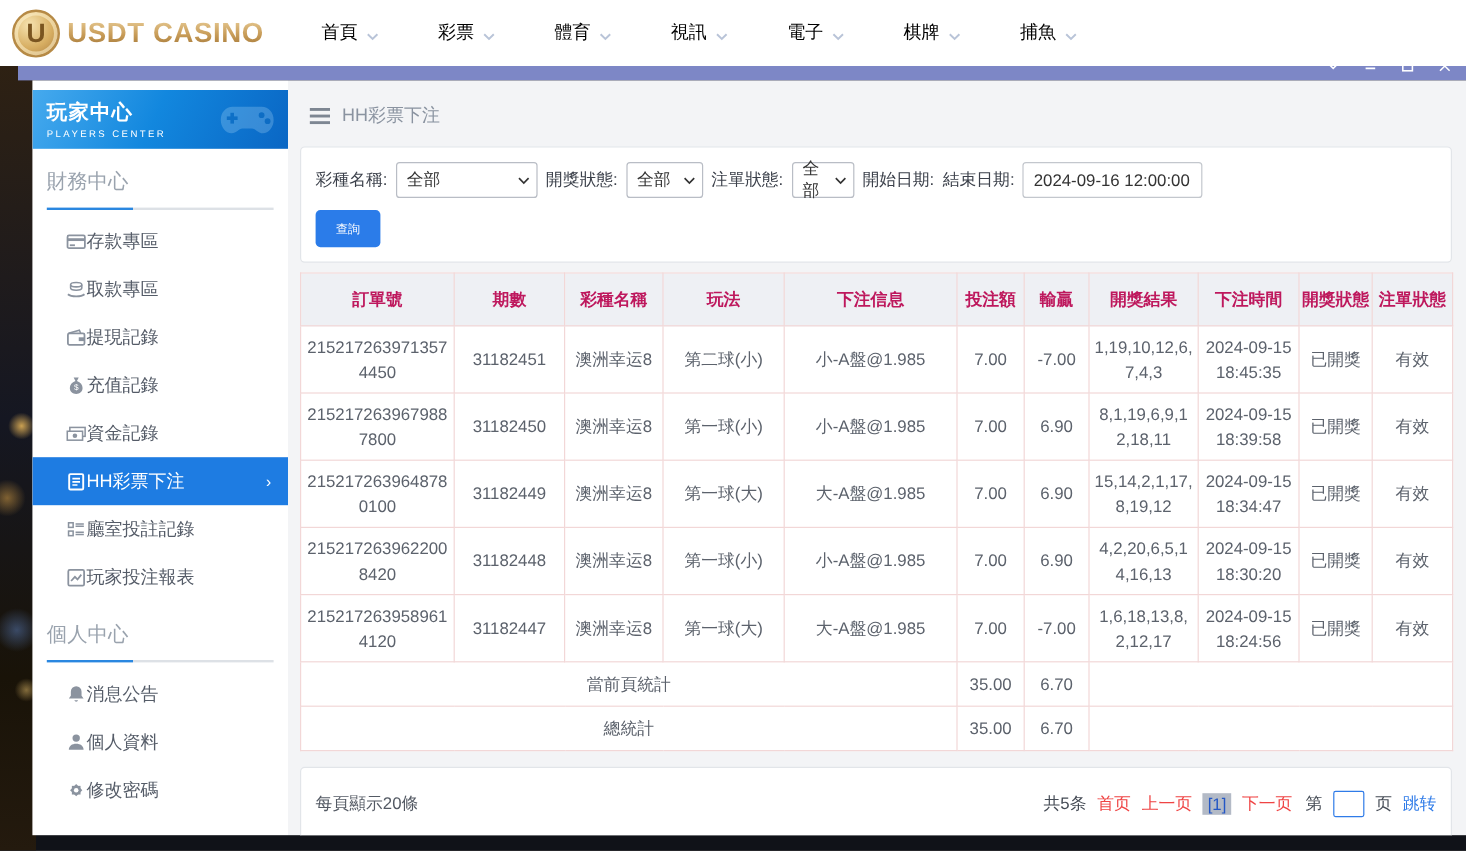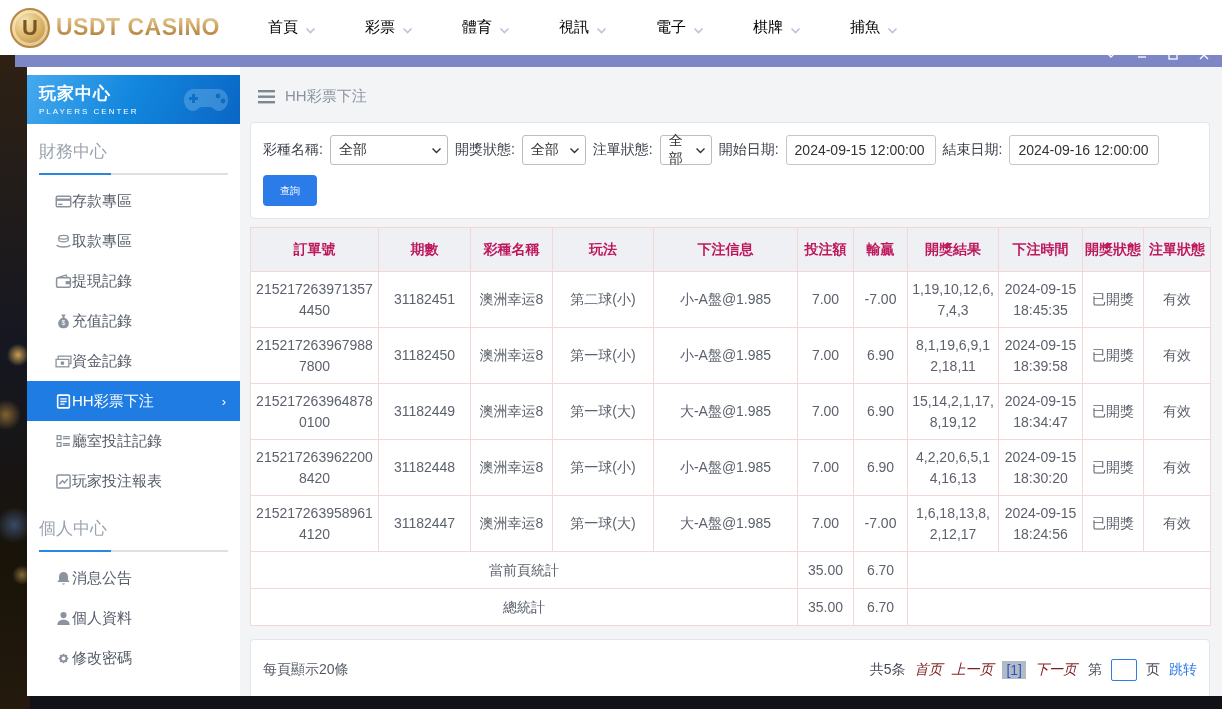--- a/index.html
+++ b/index.html
@@ -76,21 +76,21 @@
   th,td { border:1px solid #f2d7d7; text-align:center; }
   th { height:44px; background:#eef0f4; font-size:14px; color:#be185d; font-weight:bold; padding:0 1px; }
   td { font-size:14px; color:#5c626c; padding:6px 3px; line-height:1.45; word-break:break-all; height:56px; }
   tr.summary td { height:37px; font-size:14px; color:#5c626c; }
 
   
   .footer-panel { margin-top:13px; height:62px; display:flex; align-items:center; justify-content:space-between; padding:0 12px; }
   .per-page { font-size:14px; color:#545a64; }
   .pager { display:flex; align-items:center; gap:9px; font-size:14px; }
   .pg-text { color:#454b55; }
-  .pg-link { color:#7f1d1d; cursor:pointer;font-style:italic; }
+  .pg-link { color:#ef4444; cursor:pointer; }
   .pg-current { background:#b3bac6; color:#2457c5; padding:1px 4px; cursor:default; }
   .pg-input { width:26px; height:22px; border:1px solid #2f7be8; border-radius:2px; background:#fff; }
   .pg-jump { color:#2f7be8; cursor:pointer; }
 </style>
 </head>
 <body>
 
 <div class="stage">
   <div class="bg-left"></div>
 
@@ -319,21 +319,20 @@
                 </svg>
             </div>
             <span class="f-label">注單狀態:</span>
             <div class="sel" style="width:52px">
               <span>全部</span>
               <svg width="11" height="11" viewBox="0 0 11 11">
                   <path d="M1.5 3.5l4 4 4-4" fill="none" stroke="#333" stroke-width="1.4"></path>
                 </svg>
             </div>
             <span class="f-label">開始日期:</span>
-            <input class="f-input" style="width: 150px;" value="2024-09-15 12:00:00">
             <span class="f-label">結束日期:</span>
             <input class="f-input" style="width: 150px;" value="2024-09-16 12:00:00">
           </div>
           <button class="search-btn">查詢</button>
         </div>
 
         <div class="table-wrap">
           <table>
             <colgroup id="table-cols">
                 <col style="width: 128px;">

